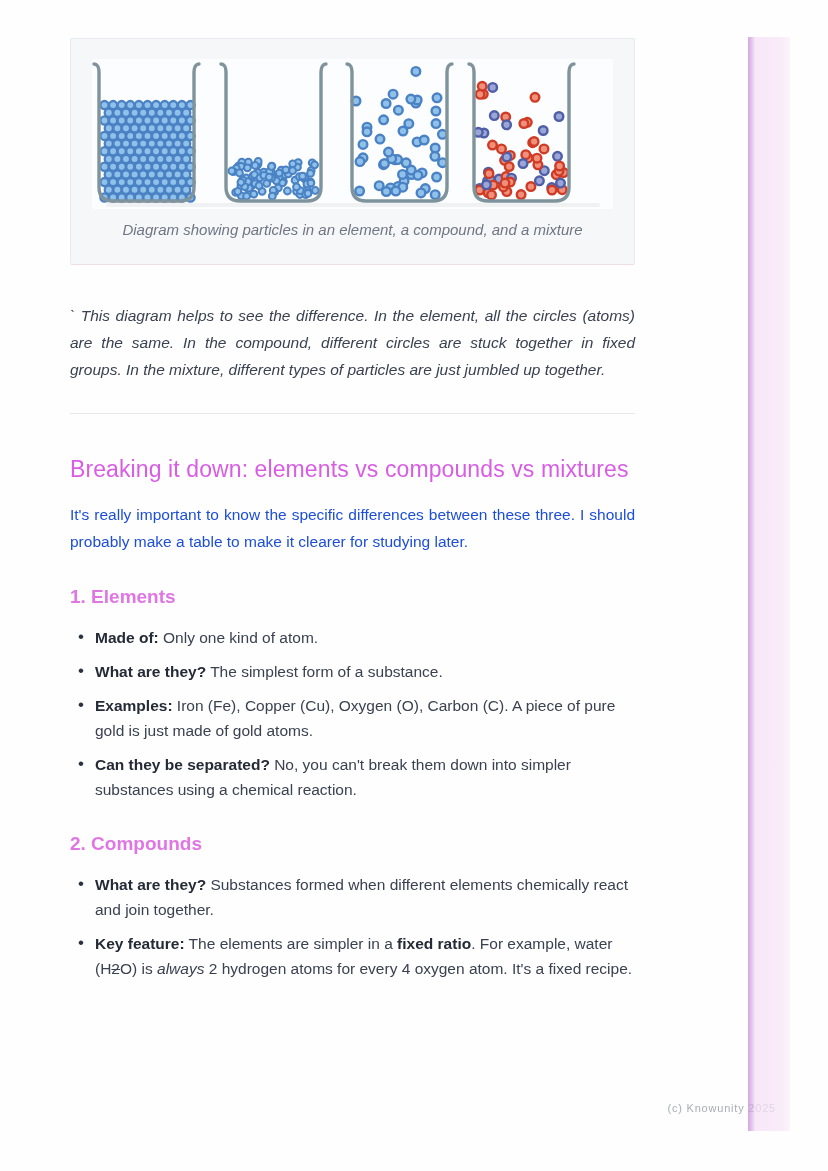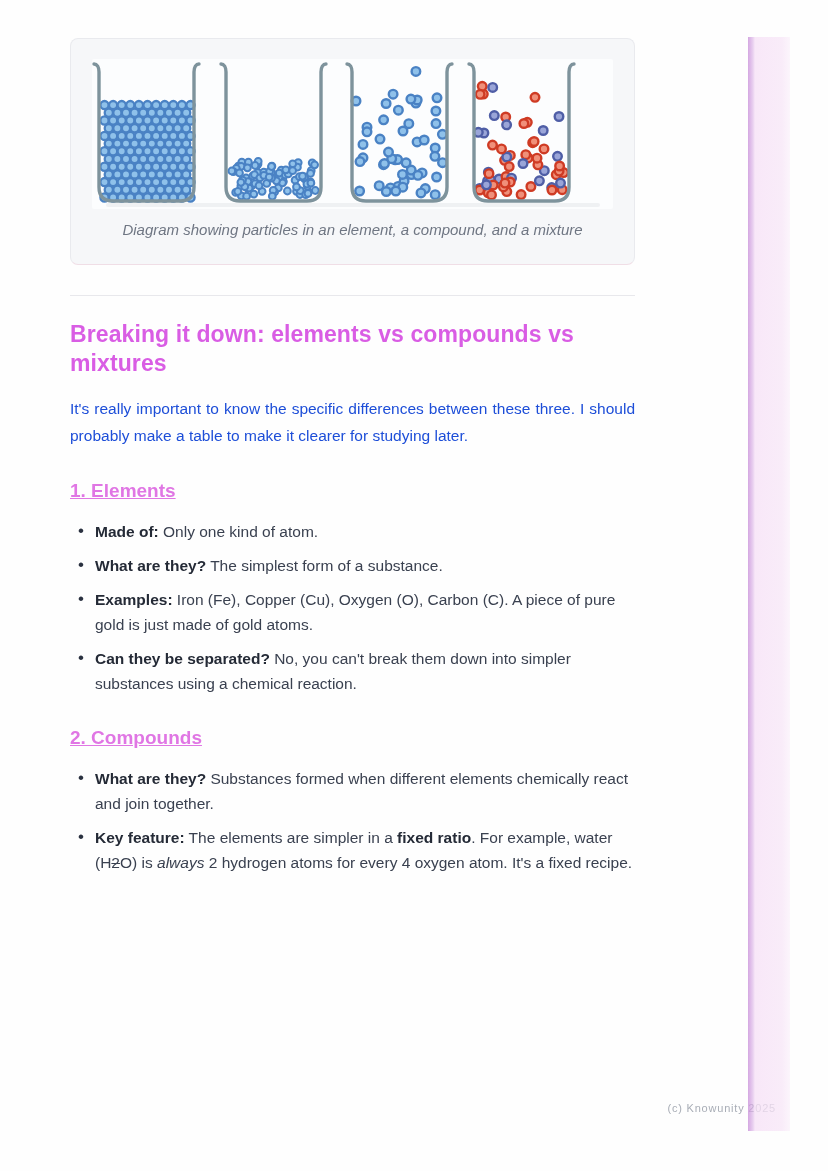--- a/index.html
+++ b/index.html
@@ -20,21 +20,21 @@
     left: 70px;
     top: 0;
     width: 565px;
   }
   
   .figure-card {
     margin-top: 38px;
     background: #f6f7f9;
     border: 1px solid #e9eaee;
     border-bottom-color: #f0dee6;
-    border-radius: 8px;
+    border-radius: 2px;
     padding: 20px 21px 26px 21px;
   }
   .figure-card svg { display: block; }
   .figure-caption {
     margin-top: 12px;
     text-align: center;
     font-style: italic;
     font-size: 15px;
     color: #6f7683;
   }
@@ -46,40 +46,39 @@
     line-height: 27px;
     text-align: justify;
     color: #3a4150;
   }
   hr.divider {
     border: none;
     border-top: 1px solid #e8e8ec;
     margin-top: 30px;
   }
   h2.section-heading {
-    margin-top: 24px;
+    margin-top: 41px;
     font-size: 23px;
     line-height: 29px;
-    font-weight: 700;
+    font-weight: 400;
     color: #d95de4;
     letter-spacing: 0.1px;
   }
   p.intro {
     margin-top: 17px;
     font-size: 15.5px;
     line-height: 27px;
     text-align: justify;
     color: #1d4ed8;
   }
   h3.sub-heading {
     margin-top: 31px;
     font-size: 19px;
     font-weight: 700;
     color: #e076e4;
-    text-decoration: underline;
   }
   ul.bullet-list {
     margin-top: 17px;
     list-style: none;
     padding-left: 25px;
   }
   ul.bullet-list li {
     position: relative;
     font-size: 15.5px;
     line-height: 25px;
@@ -465,20 +464,21 @@
           <circle cx="418.2" cy="123.0" r="4.3" fill="#f0907a" stroke="#cf3b24" stroke-width="2.4"></circle>
           <circle cx="413.0" cy="124.1" r="4.3" fill="#f0907a" stroke="#cf3b24" stroke-width="2.4"></circle>
           <path d="M 2 5 C 5 5 7 8 7 13 L 7 128 Q 7 142 21 142 L 88 142 Q 102 142 102 128 L 102 13 C 102 8 104 5 107 5" fill="none" stroke="#7e939c" stroke-width="3.4" stroke-linecap="round"></path>
           <path d="M 129 5 C 132 5 134 8 134 13 L 134 128 Q 134 142 148 142 L 215 142 Q 229 142 229 128 L 229 13 C 229 8 231 5 234 5" fill="none" stroke="#7e939c" stroke-width="3.4" stroke-linecap="round"></path>
           <path d="M 255 5 C 258 5 260 8 260 13 L 260 128 Q 260 142 274 142 L 341 142 Q 355 142 355 128 L 355 13 C 355 8 357 5 360 5" fill="none" stroke="#7e939c" stroke-width="3.4" stroke-linecap="round"></path>
           <path d="M 377 5 C 380 5 382 8 382 13 L 382 128 Q 382 142 396 142 L 463 142 Q 477 142 477 128 L 477 13 C 477 8 479 5 482 5" fill="none" stroke="#7e939c" stroke-width="3.4" stroke-linecap="round"></path>
         </svg>
       <div class="figure-caption">Diagram showing particles in an element, a compound, and a mixture</div>
     </div>
 
+    <p class="note-paragraph">` This diagram helps to see the difference. In the element, all the circles (atoms) are the same. In the compound, different circles are stuck together in fixed groups. In the mixture, different types of particles are just jumbled up together.</p>
 
     <hr class="divider">
 
     <h2 class="section-heading">Breaking it down: elements vs compounds vs mixtures</h2>
 
     <p class="intro">It's really important to know the specific differences between these three. I should probably make a table to make it clearer for studying later.</p>
 
     <h3 class="sub-heading">1. Elements</h3>
 
     <ul class="bullet-list">

